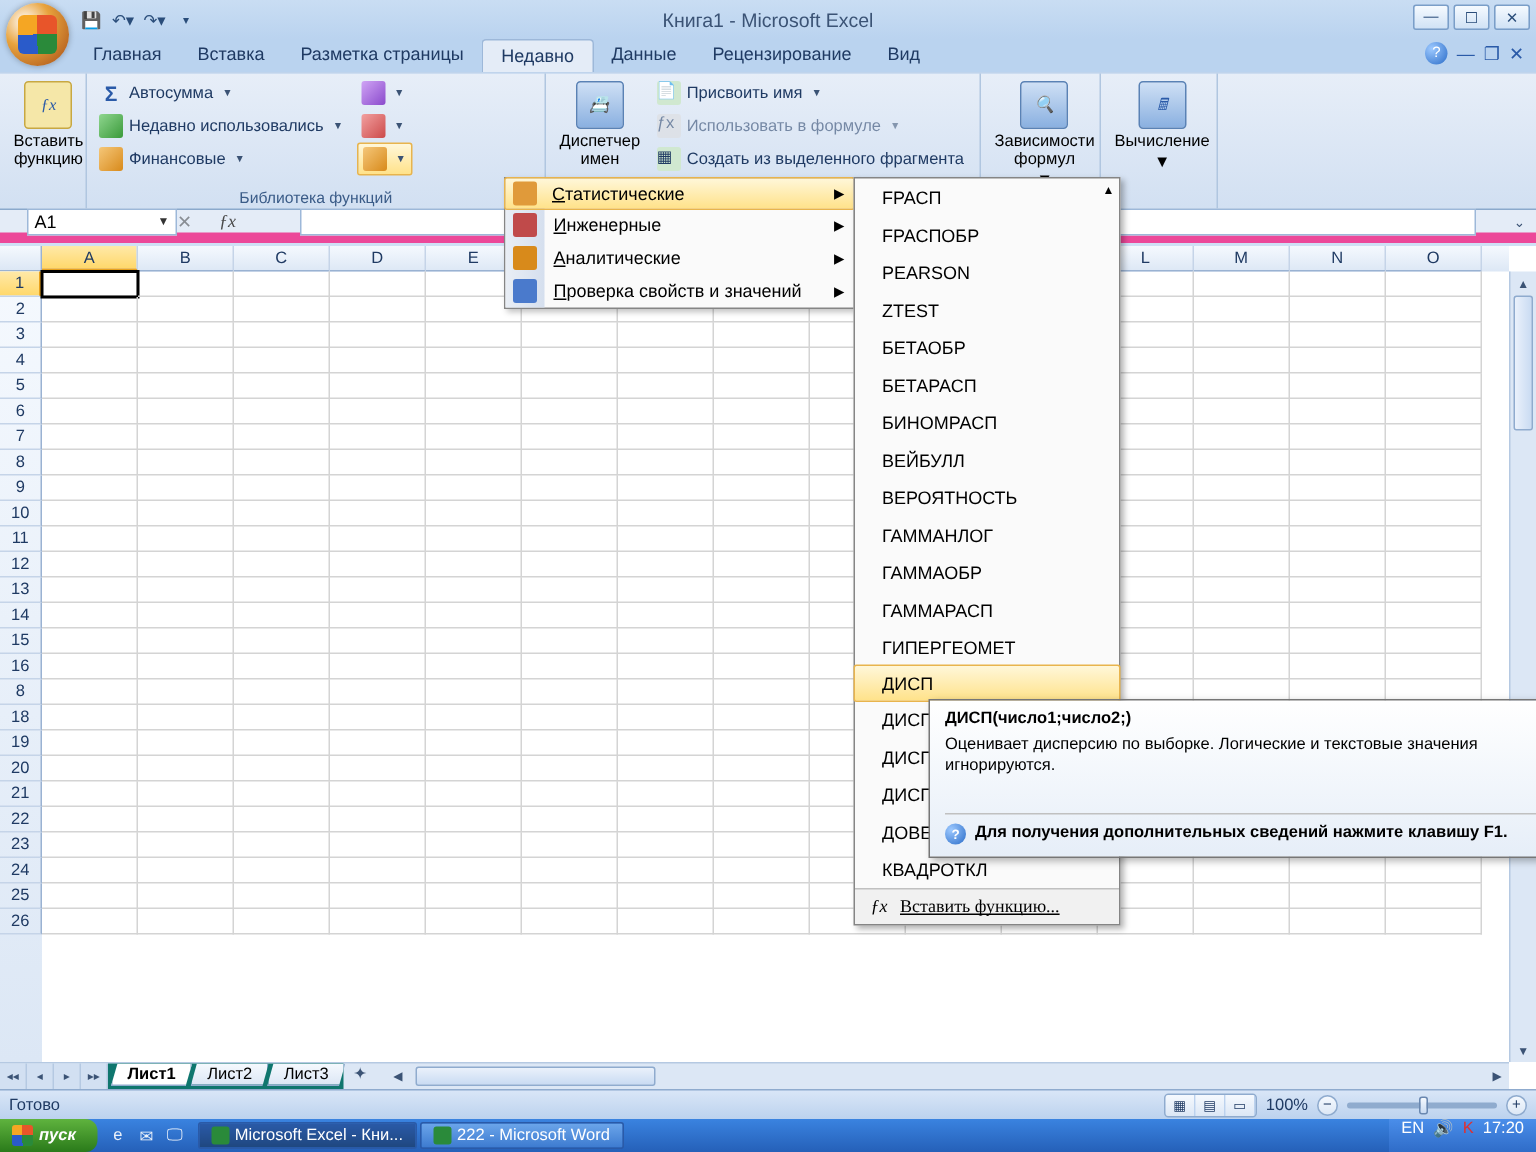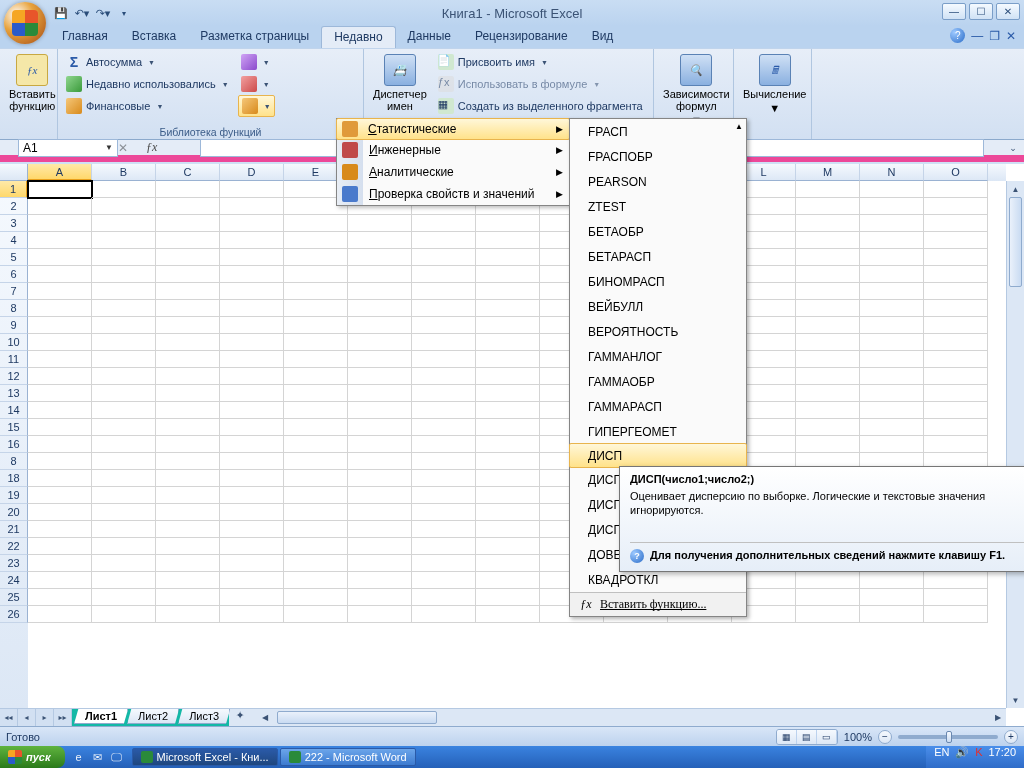--- a/index.html
+++ b/index.html
@@ -56,21 +56,21 @@
 .cells .row { display:flex; height:17px; }
 .cell { width:64px; height:17px; border-right:1px solid #d4d4d4; border-bottom:1px solid #d4d4d4; }
 .sel-cell { outline:2px solid #000; outline-offset:-1px; }
 .vscroll { position:absolute; top:17px; right:0; width:18px; bottom:18px; background:#dce7f5; border-left:1px solid #b5c9e2;}
 .vscroll .thumb{position:absolute; top:16px; left:2px; right:2px; height:90px; background:linear-gradient(90deg,#eaf1fb,#c9dbf2); border:1px solid #8fabce; border-radius:2px;}
 .vscroll .arr{height:16px; display:flex;align-items:center;justify-content:center;font-size:8px;color:#3b5375;cursor:pointer;}
 .vscroll .arr.bot{position:absolute;bottom:0;left:0;right:0;}
 .hscroll-area{position:absolute; left:0; right:18px; bottom:0; height:18px; background:#dce7f5; display:flex; border-top:1px solid #b5c9e2;}
 .sheet-nav{width:72px; display:flex; background:#d2e0f2;}
 .sheet-nav span{flex:1;text-align:center;font-size:8px;color:#3b5375;cursor:pointer;line-height:18px;border-right:1px solid #b5c9e2;}
-.sheet-tabs{display:flex; align-items:flex-start; background:#14b8a6; padding-left:2px;}
+.sheet-tabs{display:flex; align-items:flex-start; background:#0f766e; padding-left:2px;}
 .sheet-tab{padding:1px 10px; font-size:11px; background:linear-gradient(#f5f9fe,#dce7f5); border:1px solid #8fabce; border-top:none; margin-right:-1px; cursor:pointer; clip-path: polygon(8% 0, 100% 0, 92% 100%, 0 100%);}
 .sheet-tab.active{background:#fff; font-weight:bold;}
 .sheet-ins{width:22px; font-size:11px; text-align:center; cursor:pointer; color:#3b5375;}
 .hscroll{flex:1; position:relative; margin-left:6px;}
 .hscroll .thumb{position:absolute; top:2px;bottom:2px;left:20px; width:160px; background:linear-gradient(#eaf1fb,#c9dbf2); border:1px solid #8fabce; border-radius:2px;}
 .hscroll .arr{position:absolute;top:0;bottom:0;width:16px;display:flex;align-items:center;justify-content:center;font-size:8px;color:#3b5375;cursor:pointer;}
 .hscroll .arr.r{right:0;}
 
 
 .status { position:absolute; bottom:22px; left:0; right:0; height:20px; background:linear-gradient(#d9e6f7,#bcd2ee); border-top:1px solid #8fabce; display:flex; align-items:center; font-size:11px; color:#1f3a63; padding:0 6px; justify-content:space-between;}

